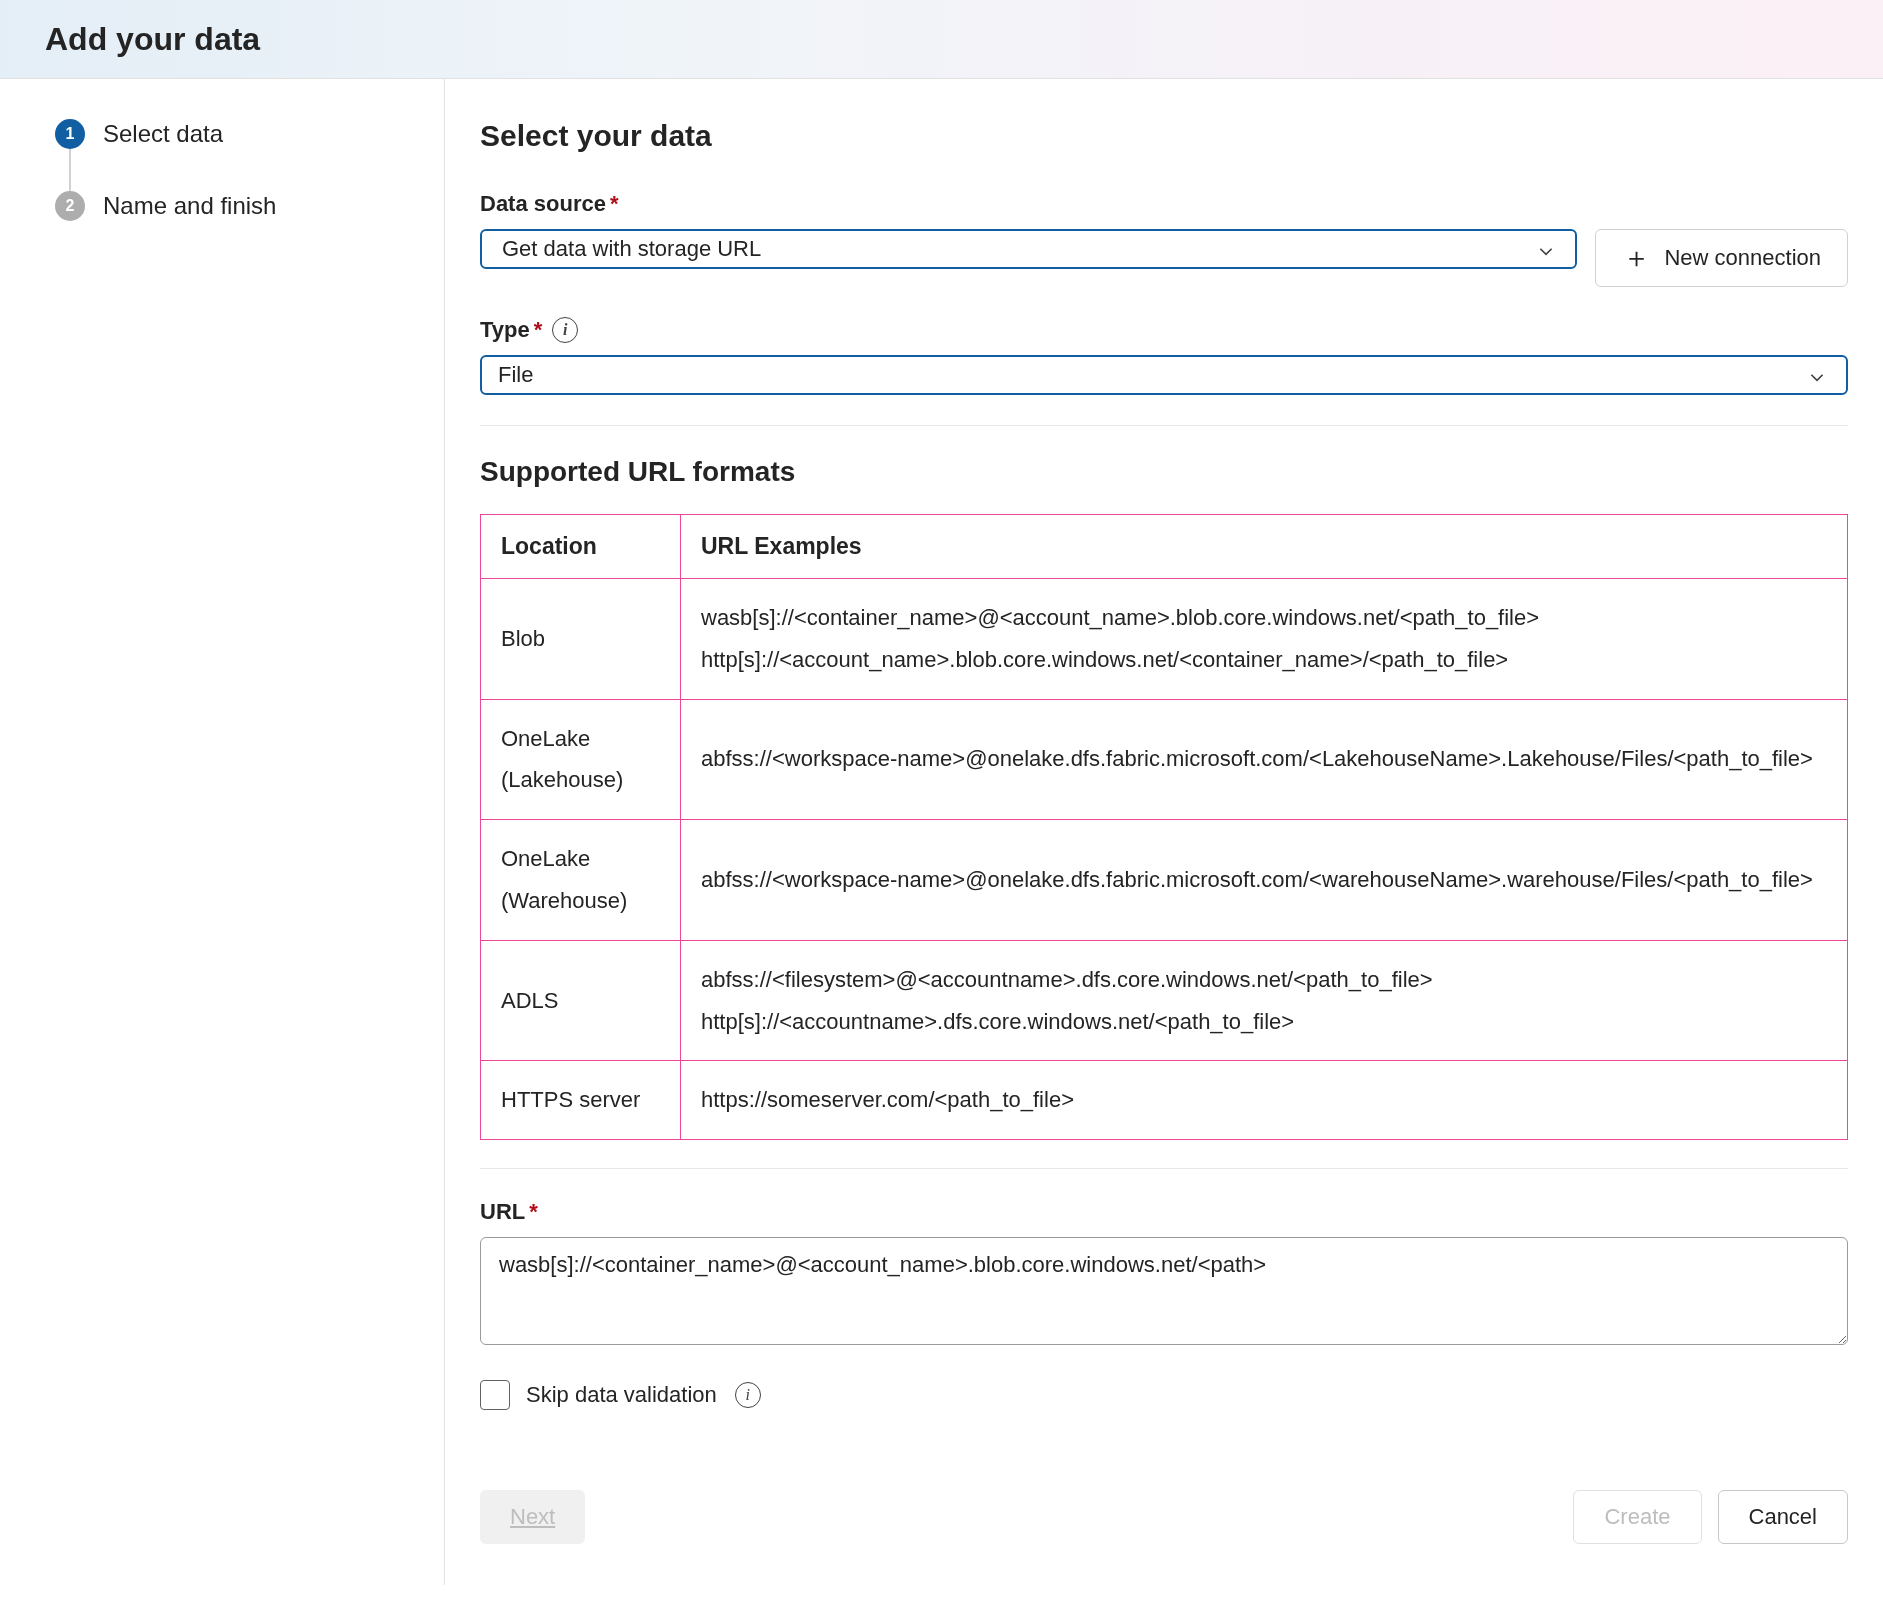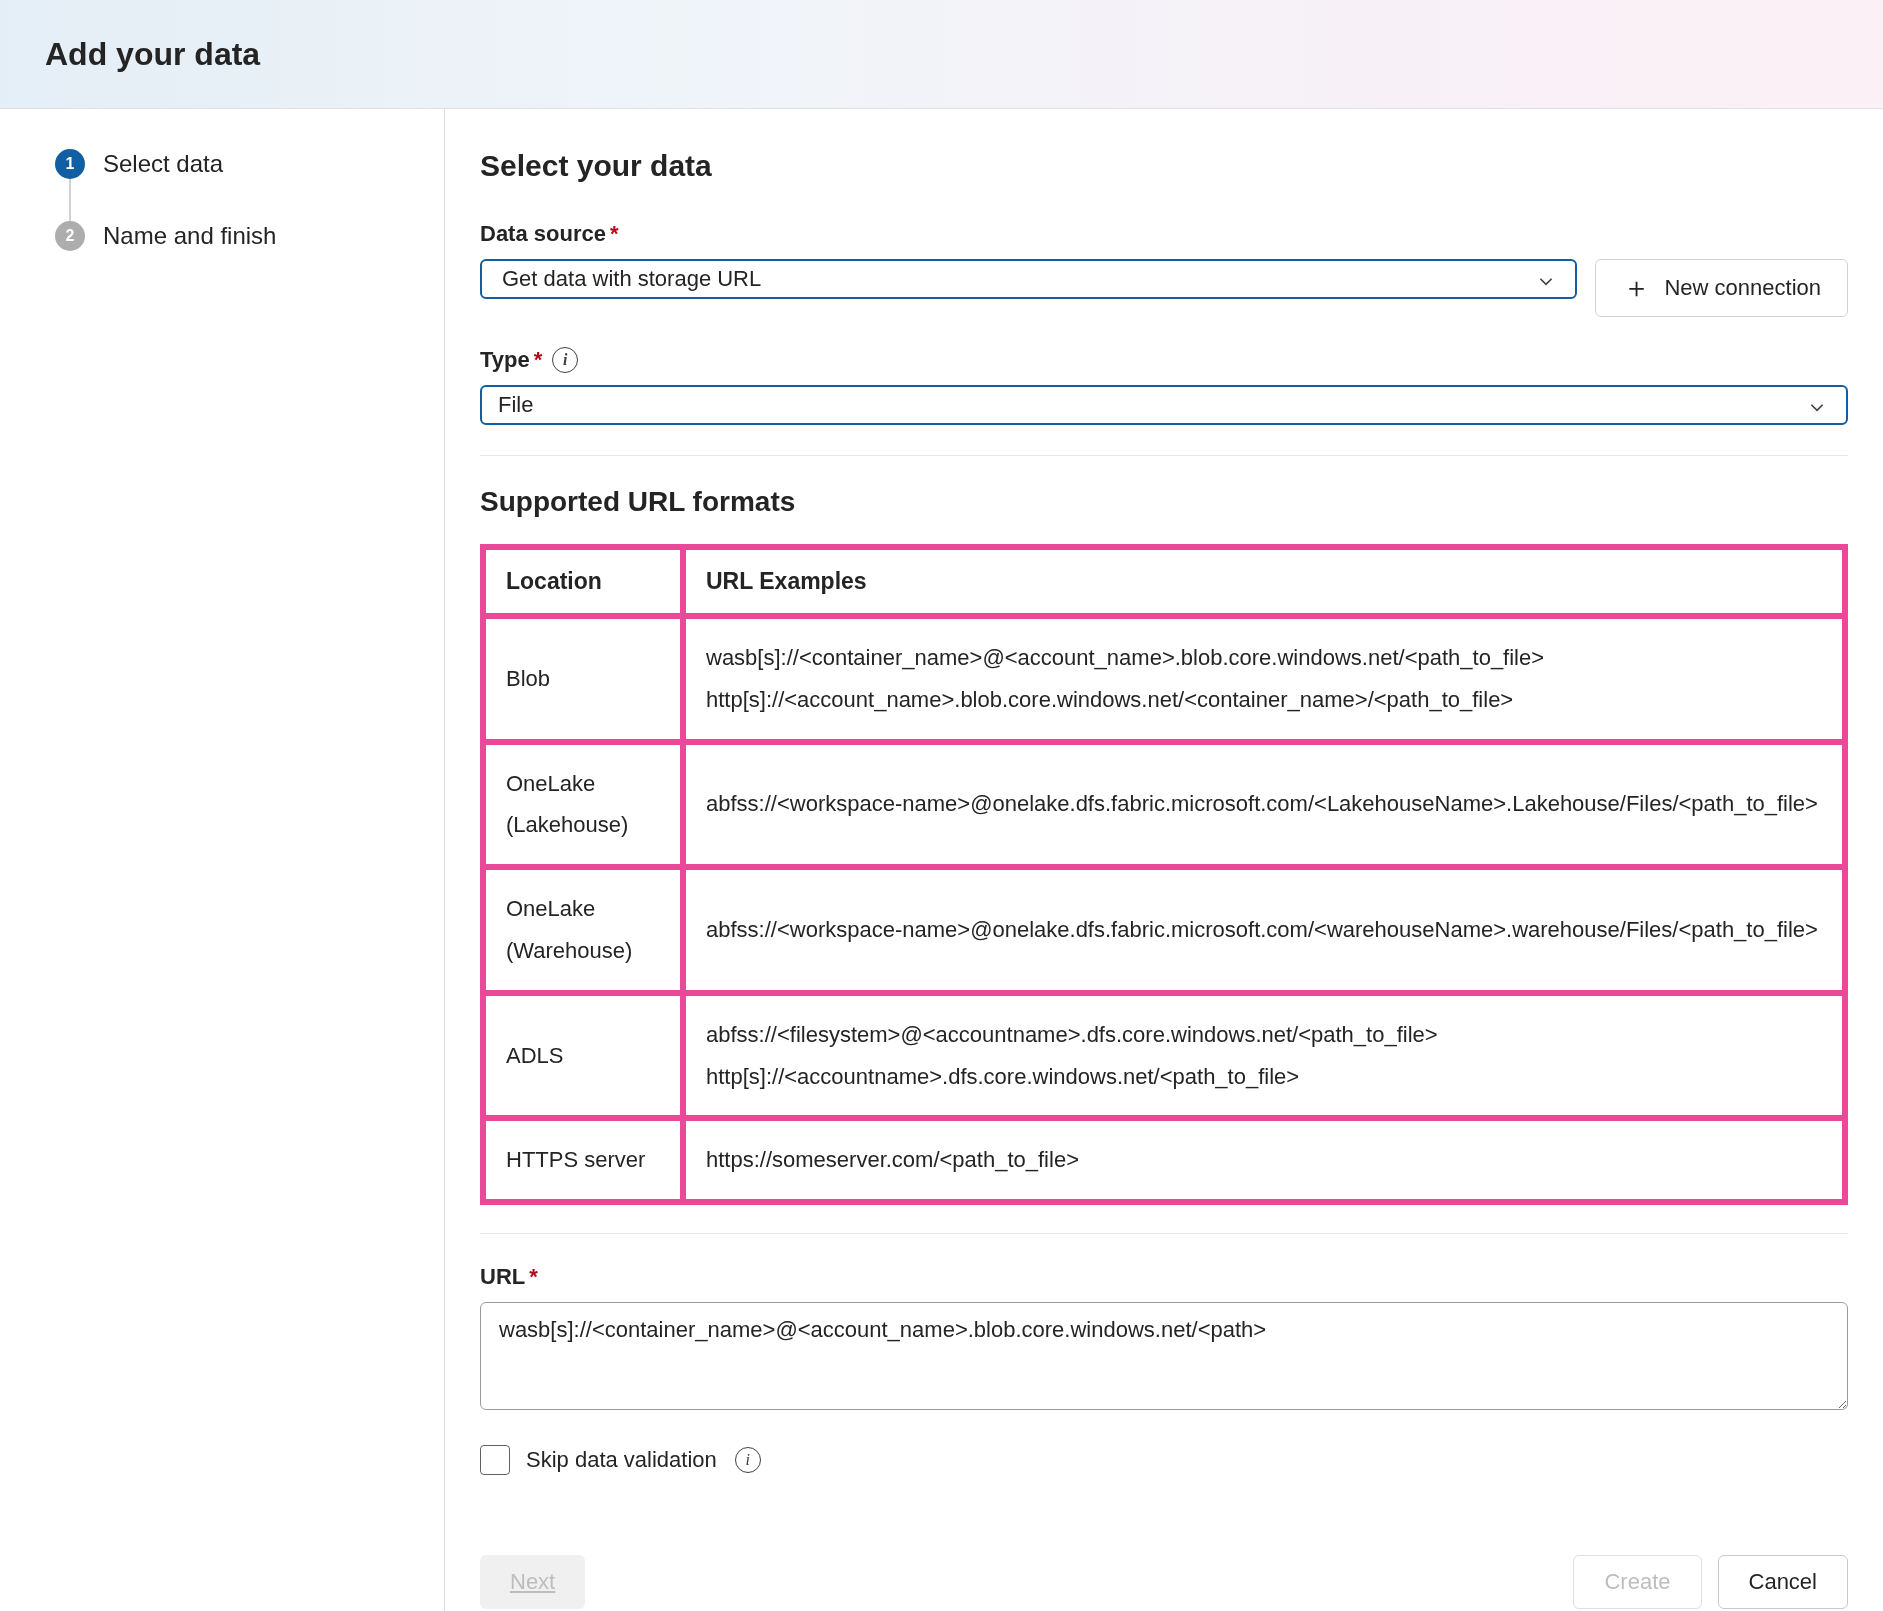--- a/index.html
+++ b/index.html
@@ -5,21 +5,21 @@
   * { box-sizing: border-box; margin: 0; padding: 0; }
   html, body {
     width: 1883px;
     font-family: "Segoe UI", -apple-system, BlinkMacSystemFont, sans-serif;
     font-size: 21px;
     color: #242424;
     background: #fff;
   }
 
   .header {
-    height: 109px;
+    height: 79px;
     background: linear-gradient(90deg, #e4eef6 0%, #eff4f9 35%, #f6f1f7 70%, #fbf0f5 100%);
     display: flex;
     align-items: center;
     padding-left: 45px;
     border-bottom: 1px solid #e1e1e1;
   }
   .header h1 {
     font-size: 32px;
     font-weight: 600;
     color: #242424;
@@ -145,21 +145,21 @@
     font-weight: 600;
     margin-bottom: 26px;
   }
 
   table.formats {
     width: 100%;
     border-collapse: collapse;
     font-size: 22px;
   }
   table.formats th, table.formats td {
-    border: 6px solid #ec4899;
+    border: 1px solid #ec4899;
     padding: 18px 20px;
     text-align: left;
     vertical-align: middle;
   }
   table.formats th {
     font-weight: 600;
     background: #fff;
     font-size: 23px;
   }
   table.formats td { color: #242424; line-height: 1.9; }

